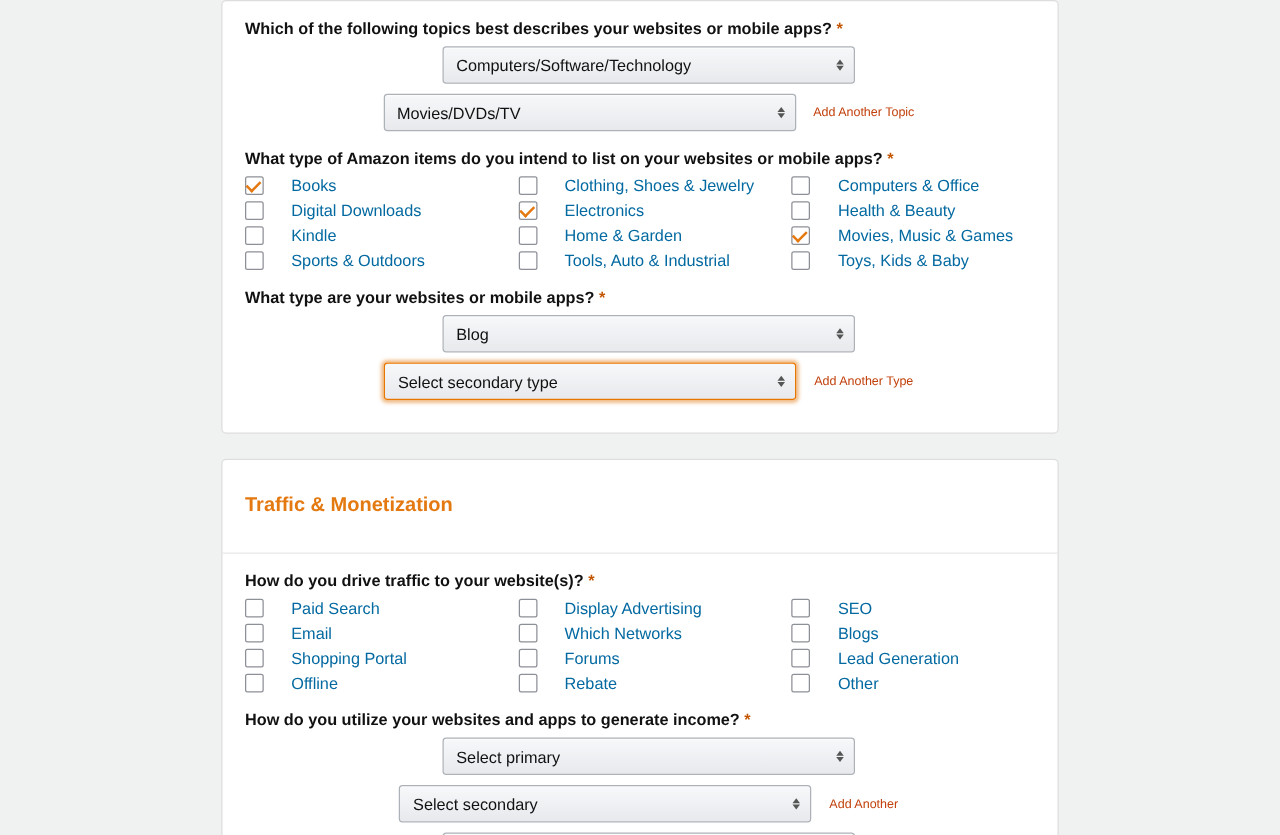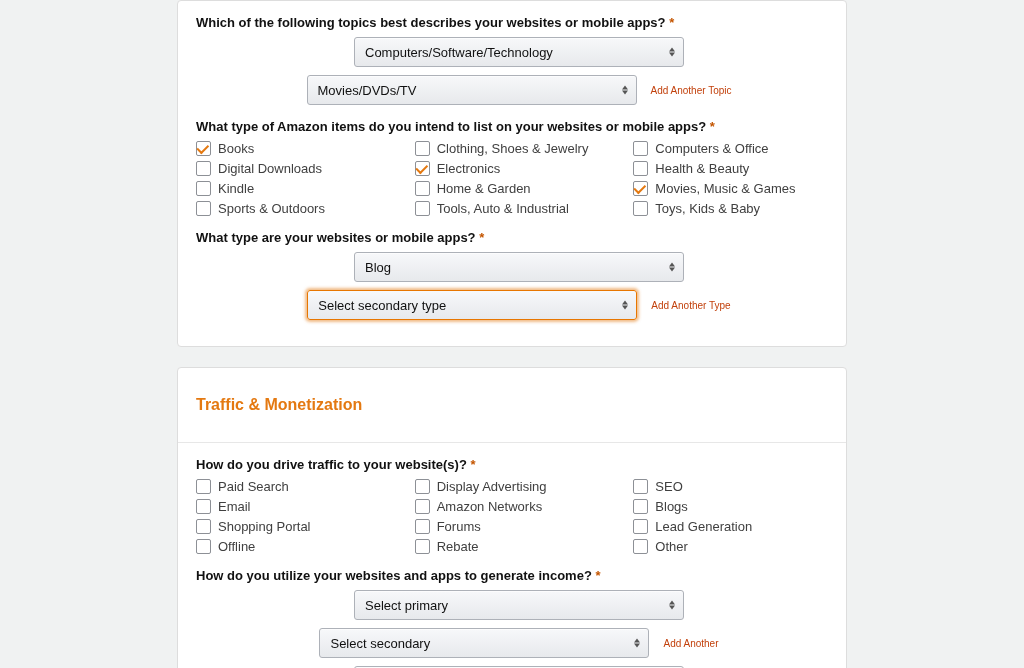--- a/index.html
+++ b/index.html
@@ -95,23 +95,23 @@
   .check-grid {
     display: grid;
     grid-template-columns: 1fr 1fr 1fr;
     column-gap: 10px;
     row-gap: 5px;
     margin-bottom: 4px;
   }
   .check-item {
     display: flex;
     align-items: center;
-    gap: 7px;
+    gap: 22px;
     font-size: 13px;
-    color: #404040;
+    color: #0369a1;
   }
   .cb {
     width: 15px;
     height: 15px;
     border: 1px solid #8d9096;
     border-radius: 2px;
     background: #fff;
     display: flex;
     align-items: center;
     justify-content: center;
@@ -261,21 +261,21 @@
           <div class="check-item">
             <span class="cb"></span>
             <span>SEO</span>
           </div>
           <div class="check-item">
             <span class="cb"></span>
             <span>Email</span>
           </div>
           <div class="check-item">
             <span class="cb"></span>
-            <span>Amazon Networks</span>
+            <span>Which Networks</span>
           </div>
           <div class="check-item">
             <span class="cb"></span>
             <span>Blogs</span>
           </div>
           <div class="check-item">
             <span class="cb"></span>
             <span>Shopping Portal</span>
           </div>
           <div class="check-item">

